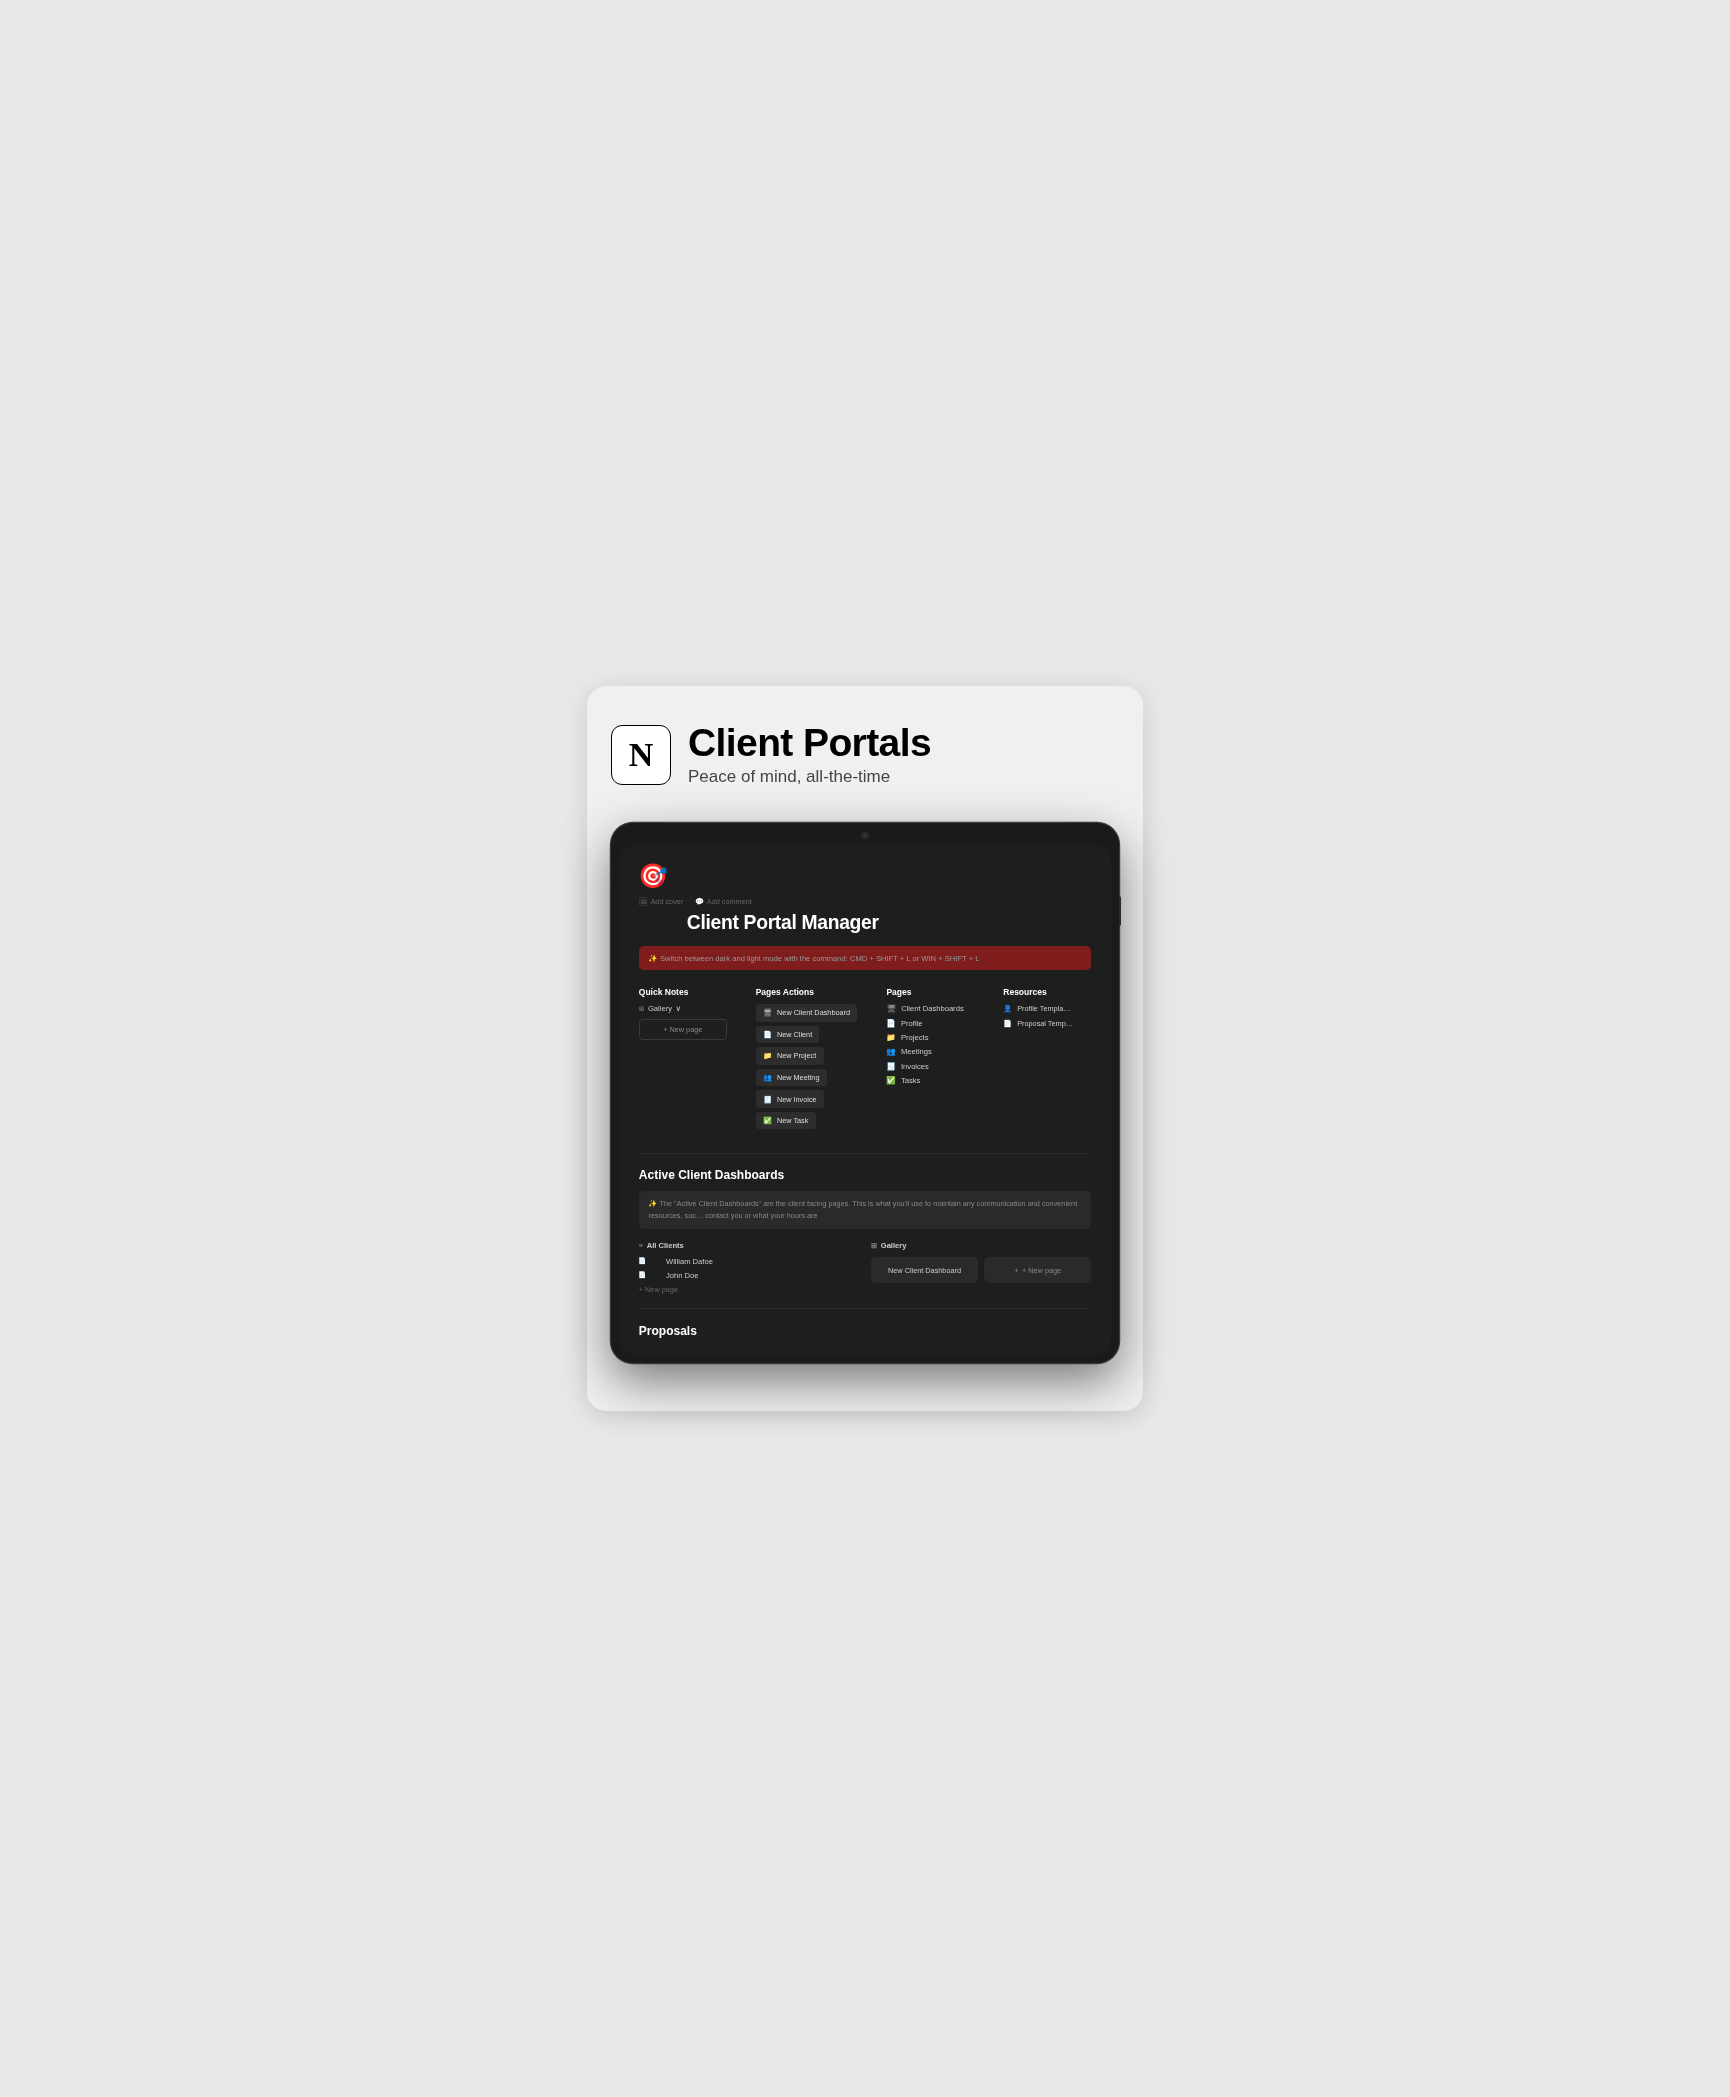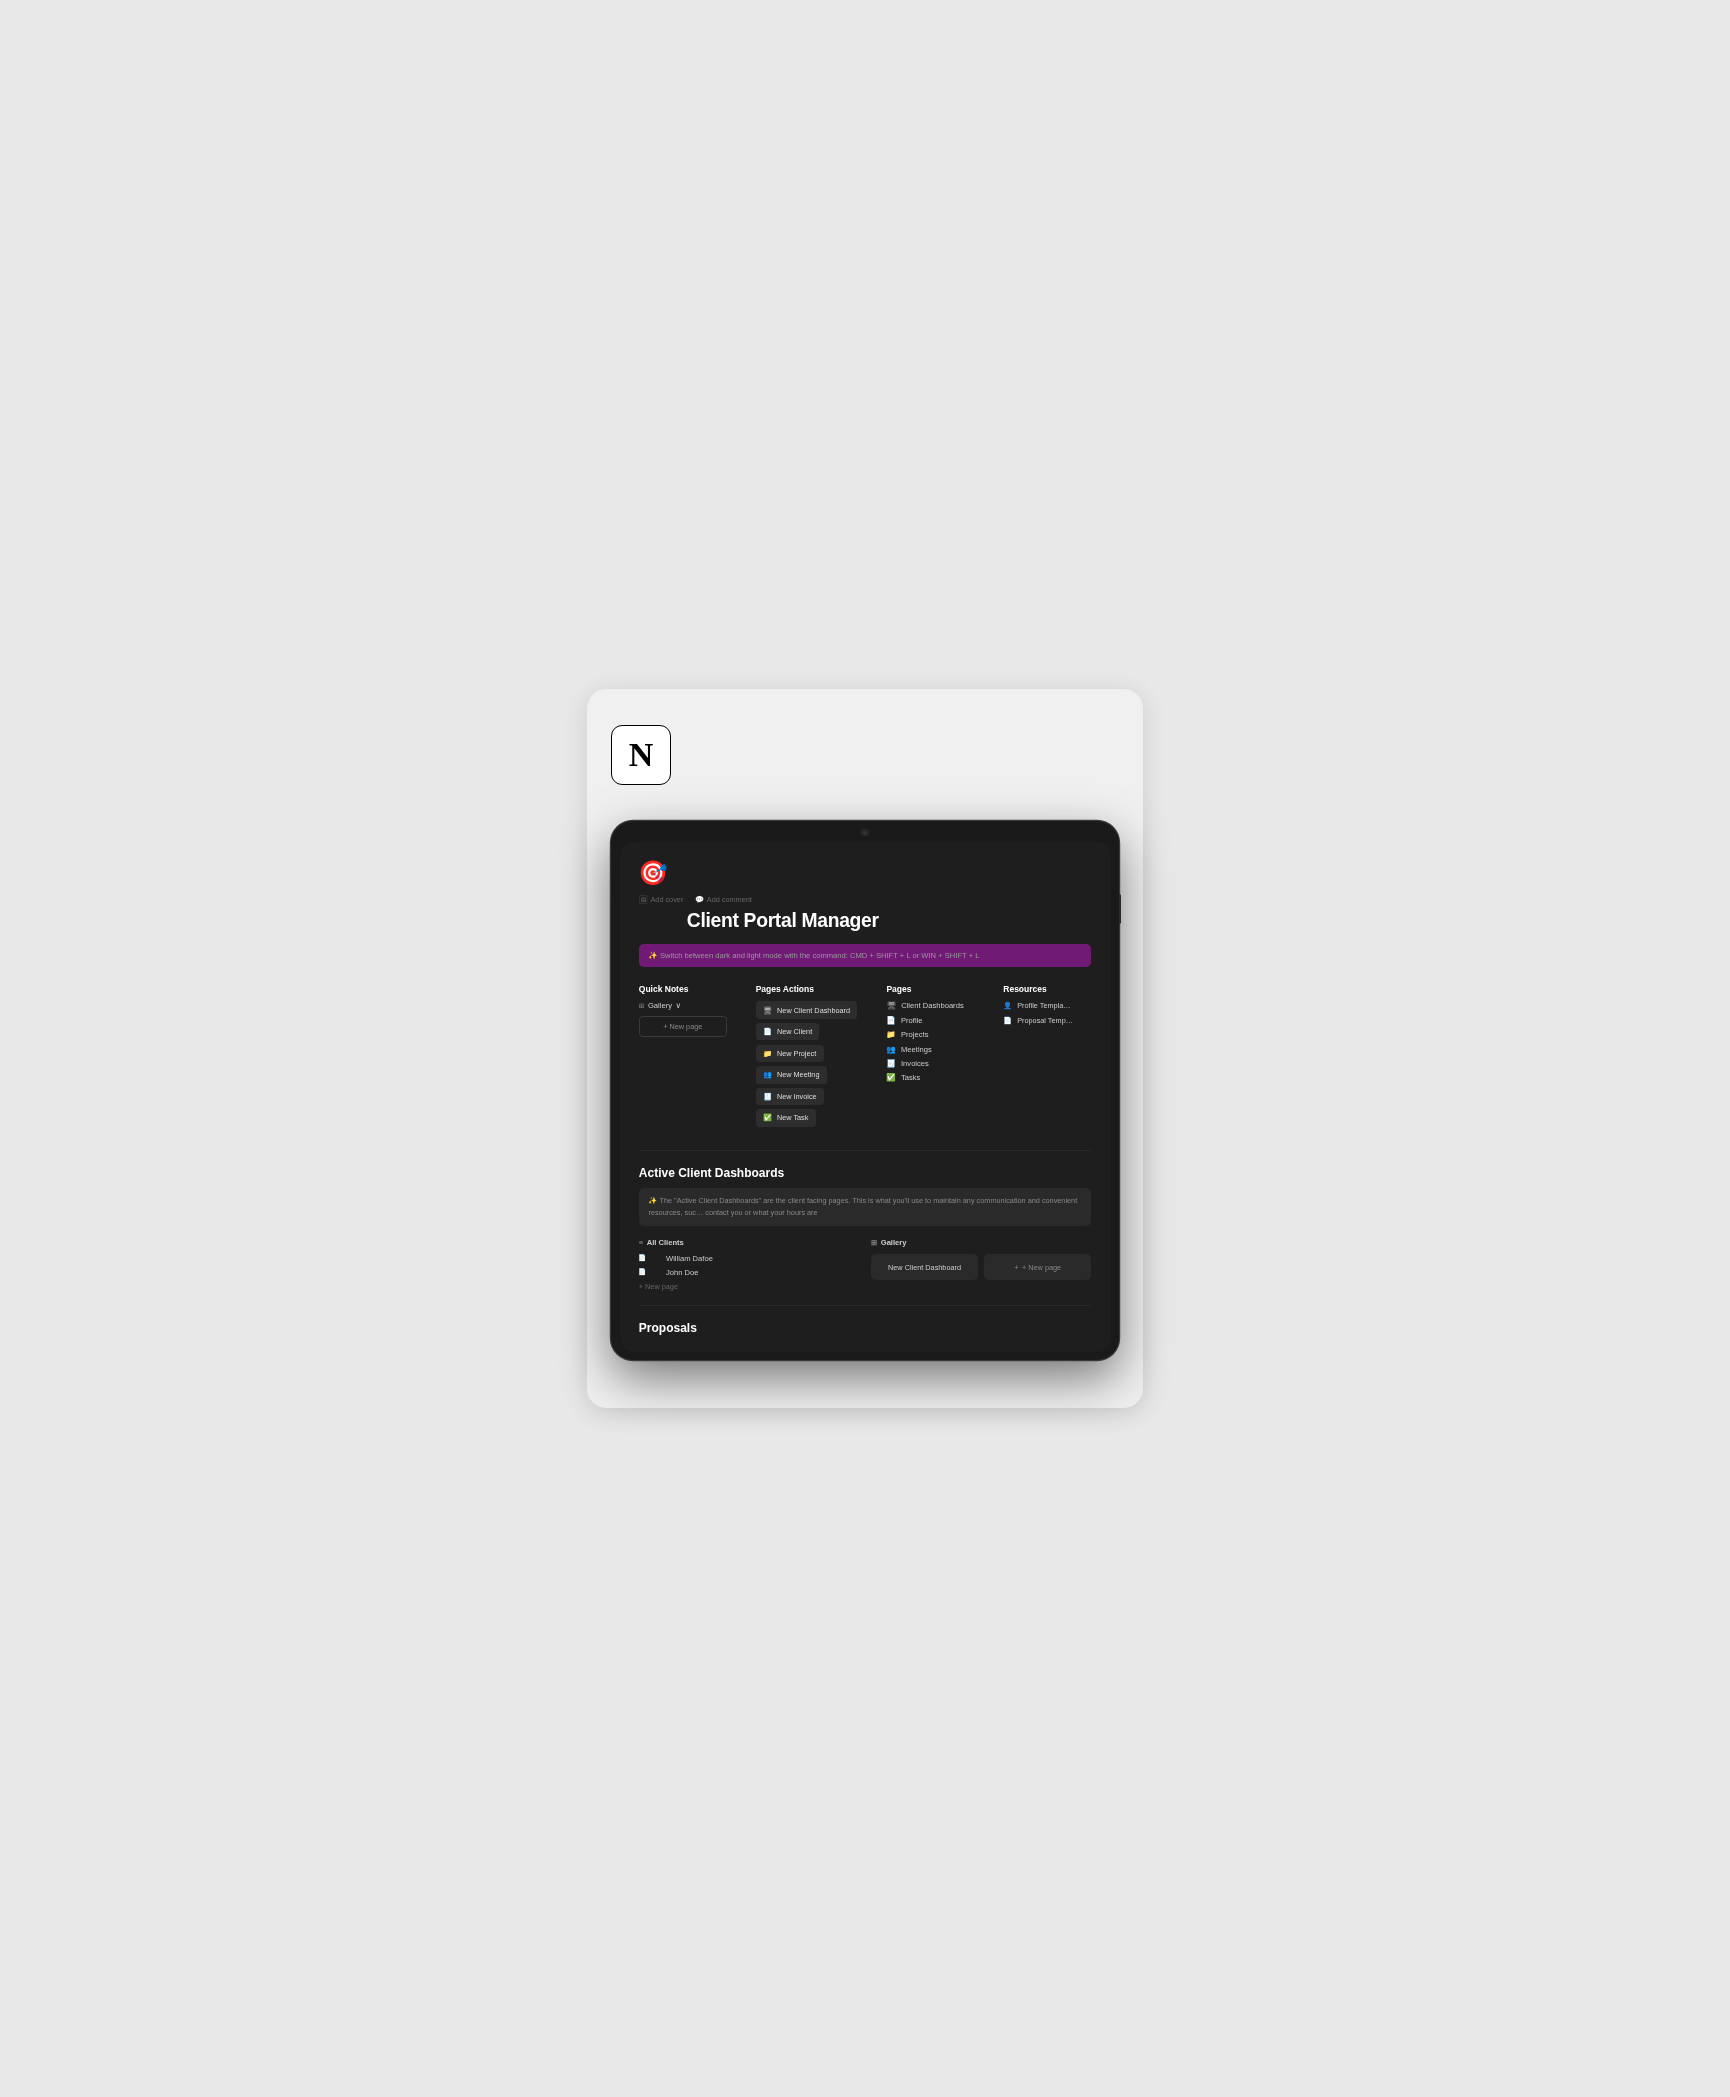--- a/index.html
+++ b/index.html
@@ -129,21 +129,21 @@
     .page-title {
       font-size: 19.3px;
       font-weight: 800;
       color: #fff;
       margin-bottom: 12px;
       letter-spacing: -0.3px;
       margin-left: 48px;
     }
 
     .info-banner {
-      background: #701a75;
+      background: #7f1d1d;
       border-radius: 4.8px;
       padding: 7.3px 9.7px;
       font-size: 7.6px;
       color: #999;
       margin-bottom: 17px;
       display: flex;
       align-items: center;
       gap: 4.8px;
     }
 
@@ -356,20 +356,24 @@
     }
   </style>
 </head>
 <body>
 
 <div class="page-wrapper">
 
   <div class="header-section">
     <div class="notion-logo">
       <span>N</span>
+    </div>
+    <div class="header-text">
+      <h1>Client Portals</h1>
+      <p>Peace of mind, all-the-time</p>
     </div>
   </div>
 
   <div class="device-frame">
     <div class="device-camera"></div>
     <div class="device-side-btn"></div>
 
     <div class="device-screen">
       <div class="notion-content">
 

